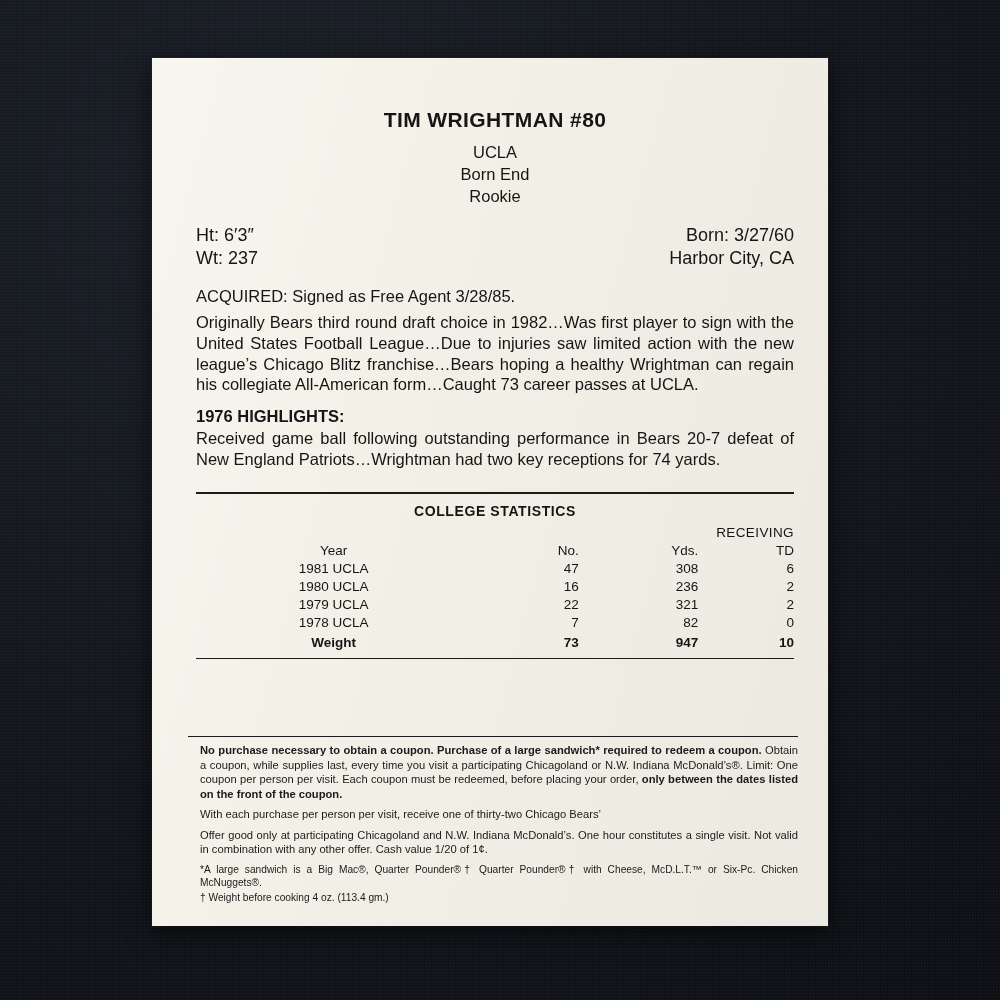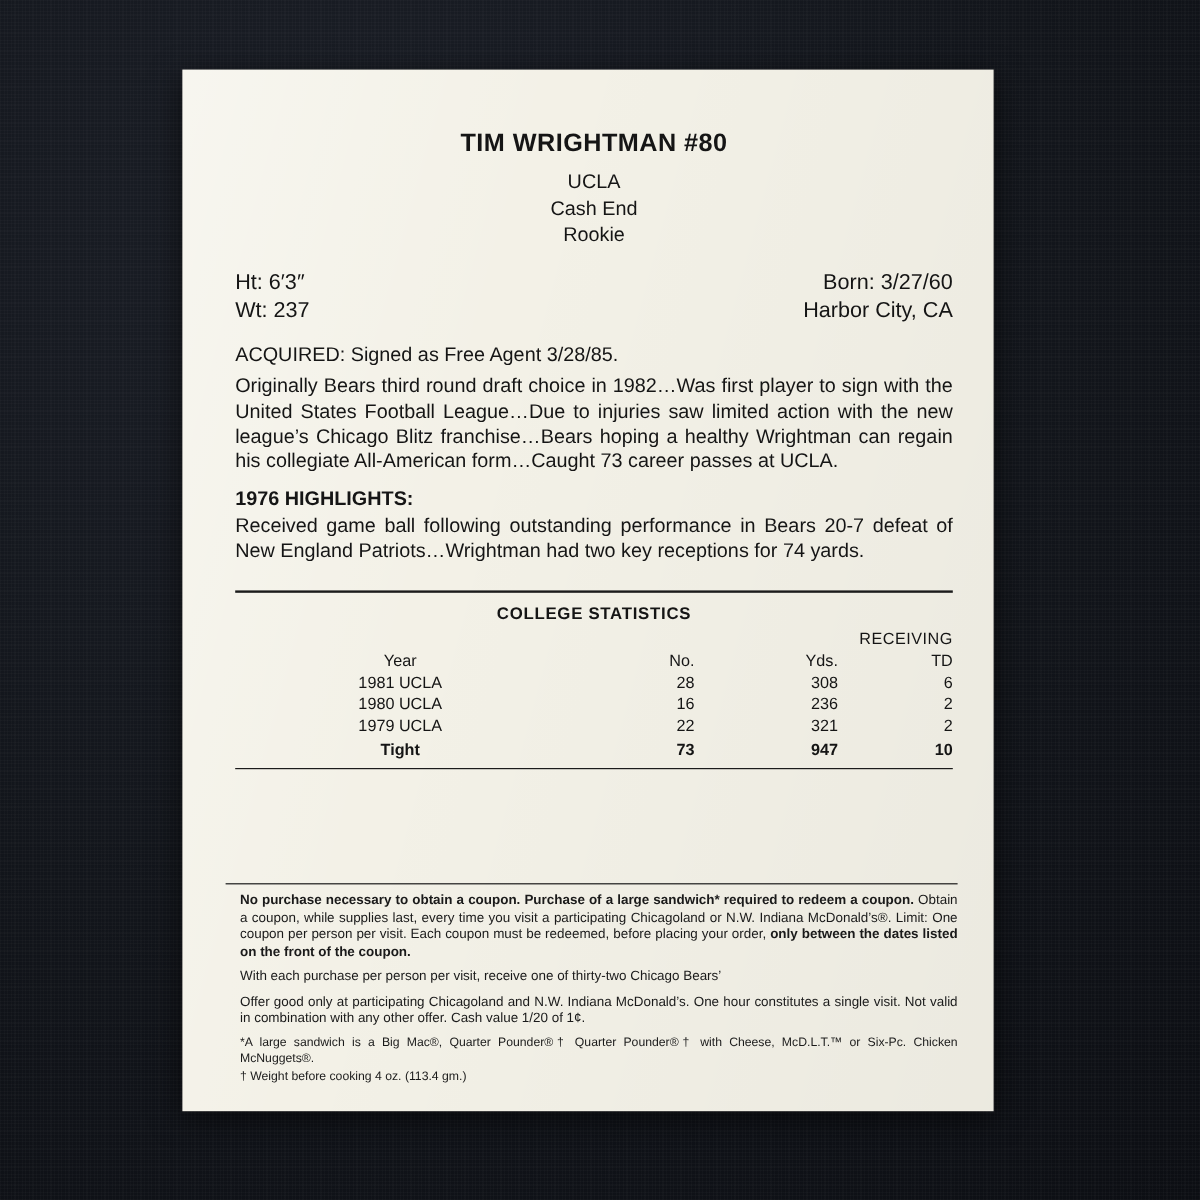--- a/index.html
+++ b/index.html
@@ -167,21 +167,21 @@
 <body>
 
 <div id="backdrop"></div>
 
 <div id="card">
 
   <div class="inner">
 
     <div class="player-name">TIM WRIGHTMAN #80</div>
     <div class="sub-line">UCLA</div>
-    <div class="sub-line">Cash End</div>
+    <div class="sub-line">Born End</div>
     <div class="sub-line">Rookie</div>
 
     <div class="vitals">
       <div class="vitals-row">
         <span>Ht: 6′3″</span>
         <span>Born: 3/27/60</span>
       </div>
       <div class="vitals-row">
         <span>Wt: 237</span>
         <span>Harbor City, CA</span>
@@ -204,38 +204,44 @@
         <th class="group" colspan="3">RECEIVING</th>
       </tr>
       <tr>
         <th class="year">Year</th>
         <th class="c-no">No.</th>
         <th class="c-yds">Yds.</th>
         <th class="c-td">TD</th>
       </tr>
       <tr>
         <td class="year">1981 UCLA</td>
-        <td class="c-no">28</td>
+        <td class="c-no">47</td>
         <td class="c-yds">308</td>
         <td class="c-td">6</td>
       </tr>
       <tr>
         <td class="year">1980 UCLA</td>
         <td class="c-no">16</td>
         <td class="c-yds">236</td>
         <td class="c-td">2</td>
       </tr>
       <tr>
         <td class="year">1979 UCLA</td>
         <td class="c-no">22</td>
         <td class="c-yds">321</td>
         <td class="c-td">2</td>
       </tr>
+      <tr>
+        <td class="year">1978 UCLA</td>
+        <td class="c-no">7</td>
+        <td class="c-yds">82</td>
+        <td class="c-td">0</td>
+      </tr>
       <tr class="career">
-        <td class="year">Tight</td>
+        <td class="year">Weight</td>
         <td class="c-no">73</td>
         <td class="c-yds">947</td>
         <td class="c-td">10</td>
       </tr>
     </tbody>
       </table>
 
     <div class="rule rule-thin" style="margin-top:6px;"></div>
   </div>
 

